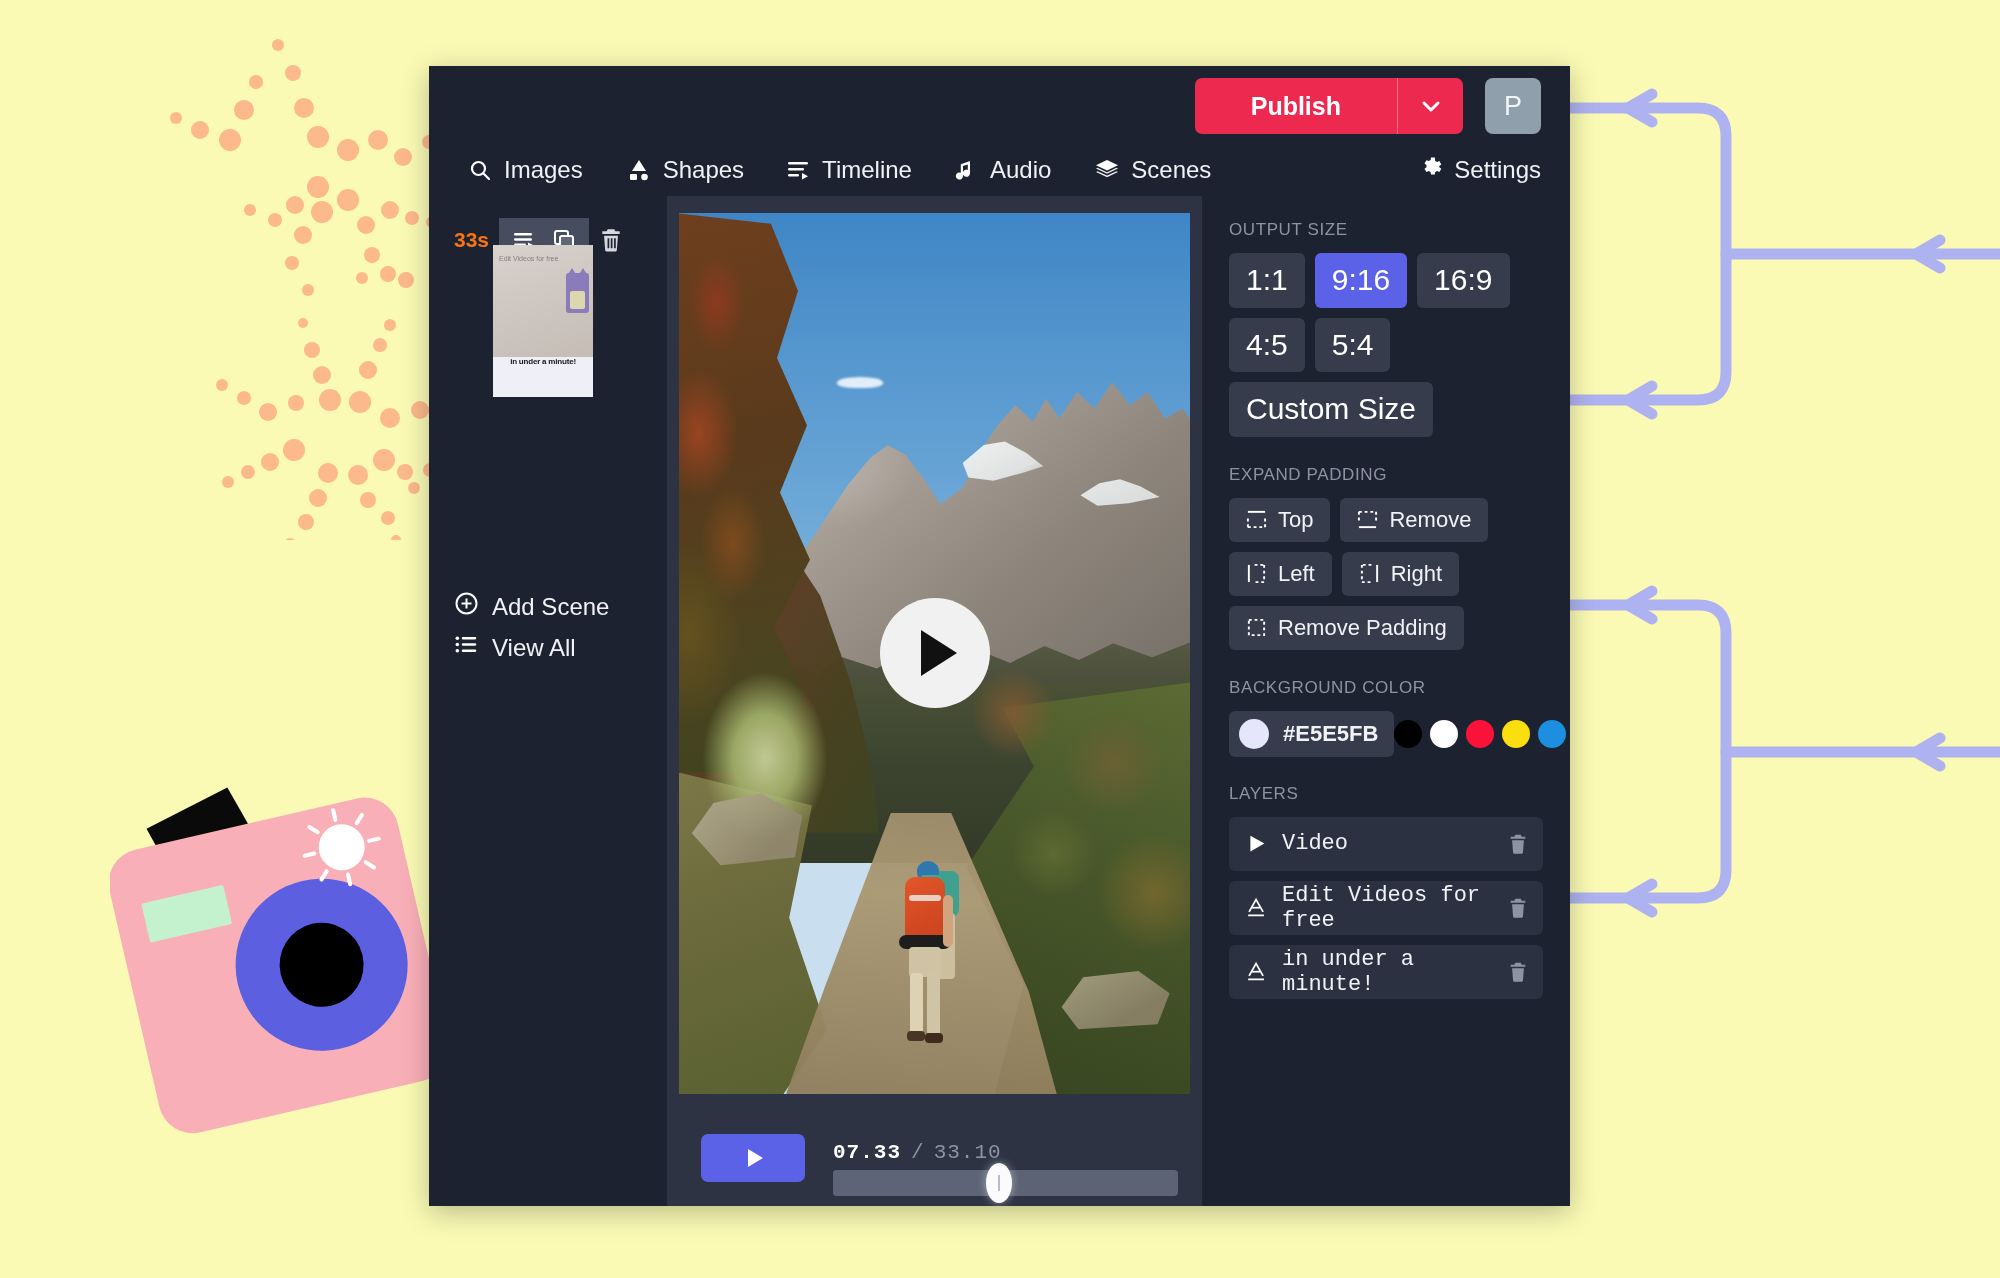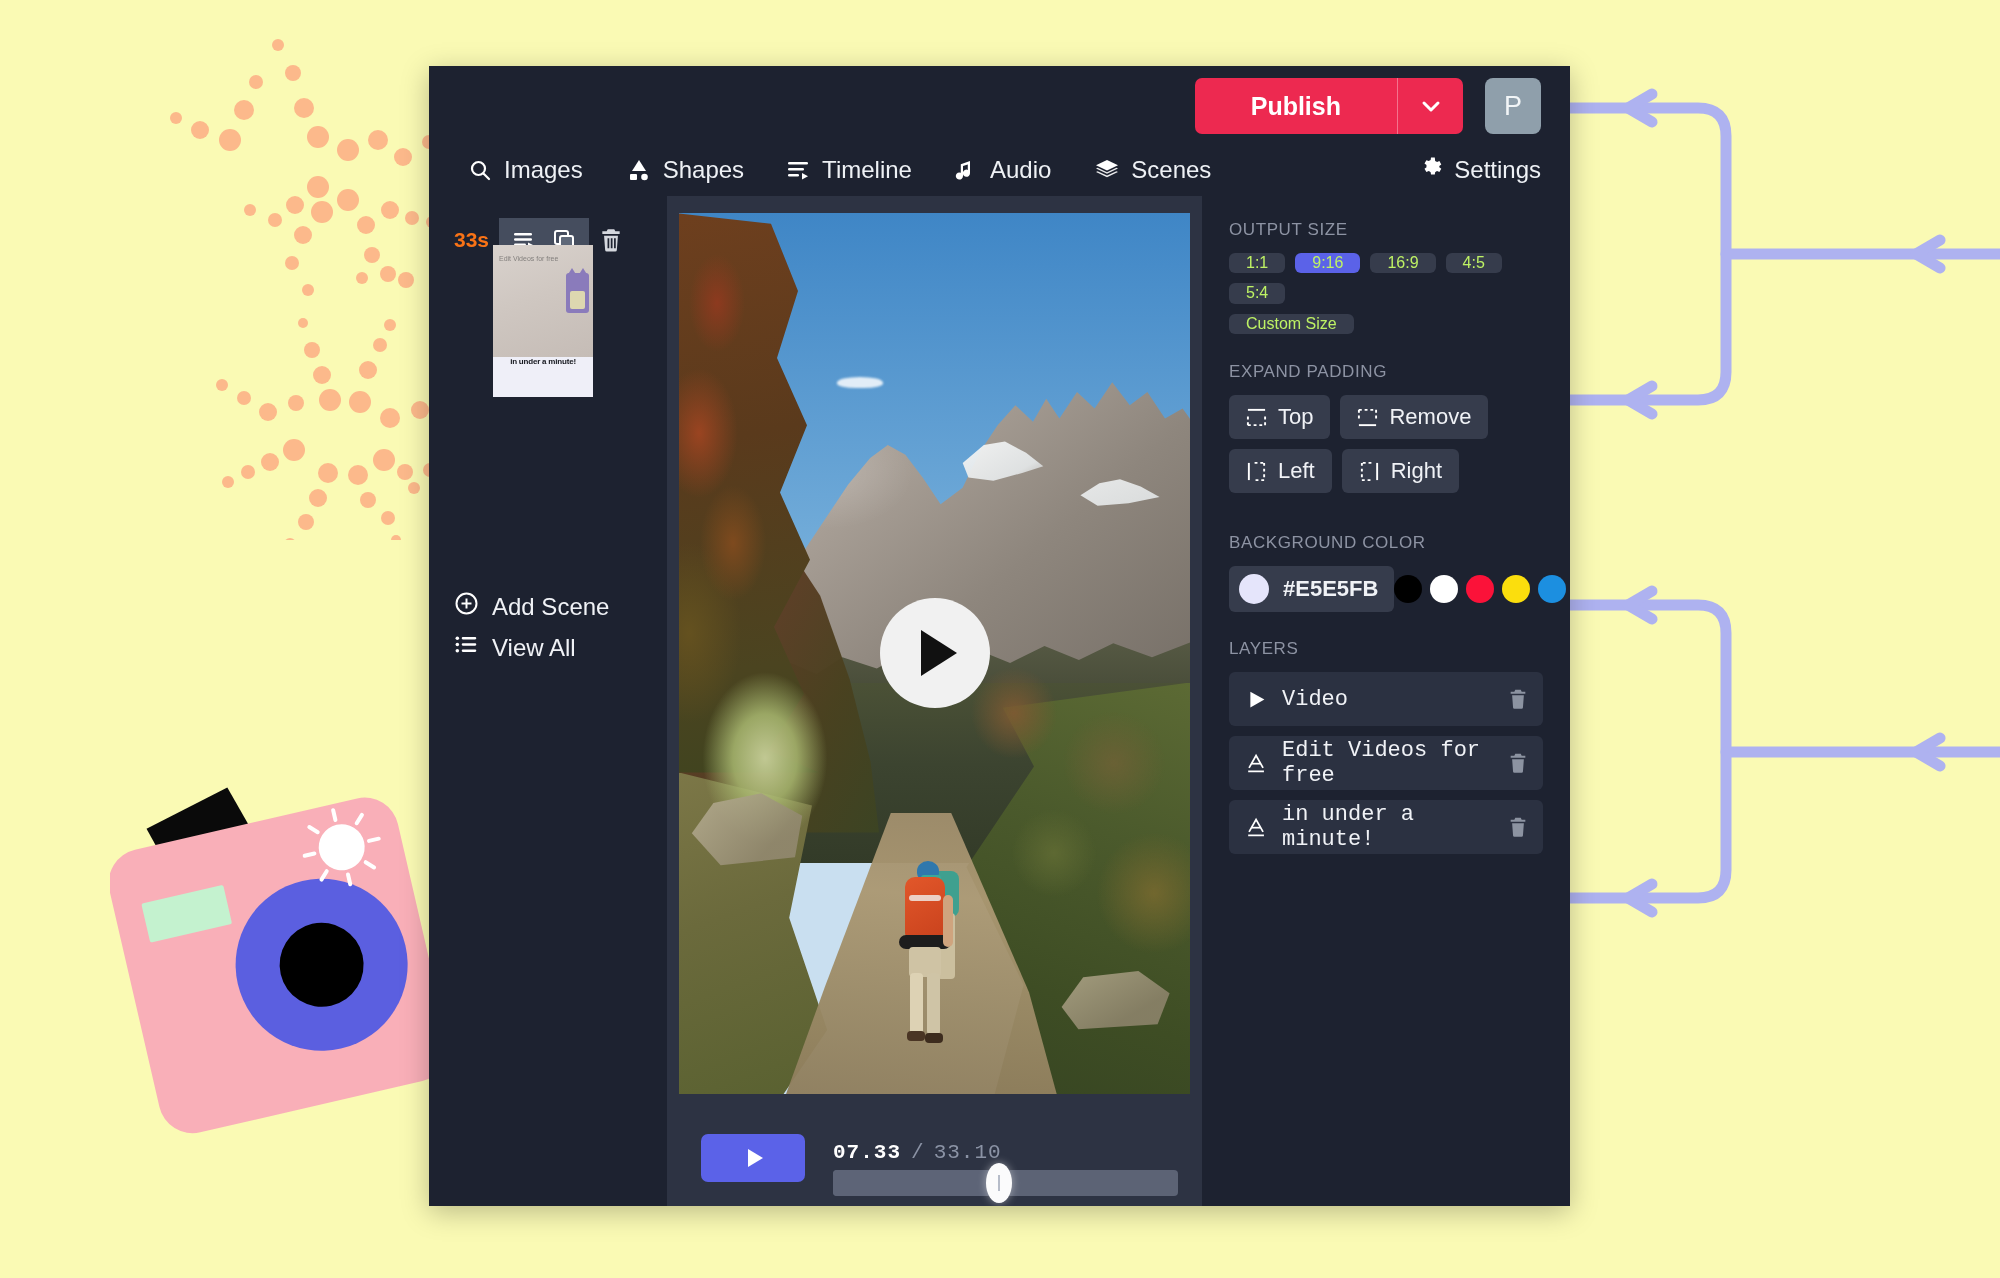--- a/index.html
+++ b/index.html
@@ -368,39 +368,39 @@
     background: #1d2230;
     padding: 24px 27px 0 27px;
     overflow: hidden;
   }
   .section-label {
     color: #8d93a3; font-size: 17px; letter-spacing: .6px;
     margin-bottom: 13px; text-transform: uppercase;
   }
   .chip-row { display: flex; flex-wrap: wrap; gap: 10px; }
   .chip {
-    background: #363c4c; color: #bef264;
+    background: #363c4c; color: #ffffff;
     border-radius: 6px; border: none; cursor: pointer;
     font-family: "Liberation Sans", sans-serif;
-    font-size: 16px; padding: 1px 17px;
+    font-size: 30px; padding: 10px 17px;
     line-height: 1.15;
   }
   .chip.selected { background: #5B62E8; }
   #custom-size-row { margin-top: 10px; }
   #expand-padding-label { margin-top: 28px; }
   .pad-row { display: flex; gap: 10px; margin-bottom: 10px; }
   .pad-chip {
     background: #363c4c; color: #f0f2f6;
     border-radius: 6px; border: none; cursor: pointer;
     font-family: "Liberation Sans", sans-serif;
     font-size: 22px; padding: 9px 17px;
     display: flex; align-items: center; gap: 11px;
   }
   .pad-ico { width: 21px; height: 21px; display:block; }
-  #background-color-label { margin-top: 40px; }
+  #background-color-label { margin-top: 28px; }
   #bg-color-row { display: flex; align-items: center; }
   #bg-swatch-field {
     display: flex; align-items: center; gap: 14px;
     background: #363c4c; border-radius: 6px;
     padding: 8px 16px 8px 10px; cursor: pointer;
   }
   #bg-swatch-circle {
     width: 30px; height: 30px; border-radius: 50%;
   }
   #bg-swatch-hex { color: #f0f2f6; font-size: 22px; font-weight: 600; }
@@ -787,20 +787,28 @@
             <span>Left</span>
           </button>
           <button class="pad-chip">
             <svg class="pad-ico" viewBox="0 0 22 22" fill="none" stroke="#fff" stroke-width="2">
                 <line x1="19" y1="2" x2="19" y2="20"></line>
                 <path d="M13 2 H3 M3 2 V20 M3 20 H13" stroke-dasharray="3 3"></path>
               </svg>
             <span>Right</span>
           </button>
         </div>
+        <div class="pad-row">
+          <button class="pad-chip">
+            <svg class="pad-ico" viewBox="0 0 22 22" fill="none" stroke="#fff" stroke-width="2" stroke-dasharray="3 3">
+                <rect x="3" y="3" width="16" height="16"></rect>
+              </svg>
+            <span>Remove Padding</span>
+          </button>
+        </div>
 
         <div class="section-label" id="background-color-label">BACKGROUND COLOR</div>
         <div id="bg-color-row">
           <div id="bg-swatch-field">
             <span id="bg-swatch-circle" style="background:#E5E5FB"></span>
             <span id="bg-swatch-hex">#E5E5FB</span>
           </div>
           <div id="preset-swatches">
             <span class="preset-swatch" style="background:#000000"></span>
             <span class="preset-swatch" style="background:#FFFFFF"></span>

